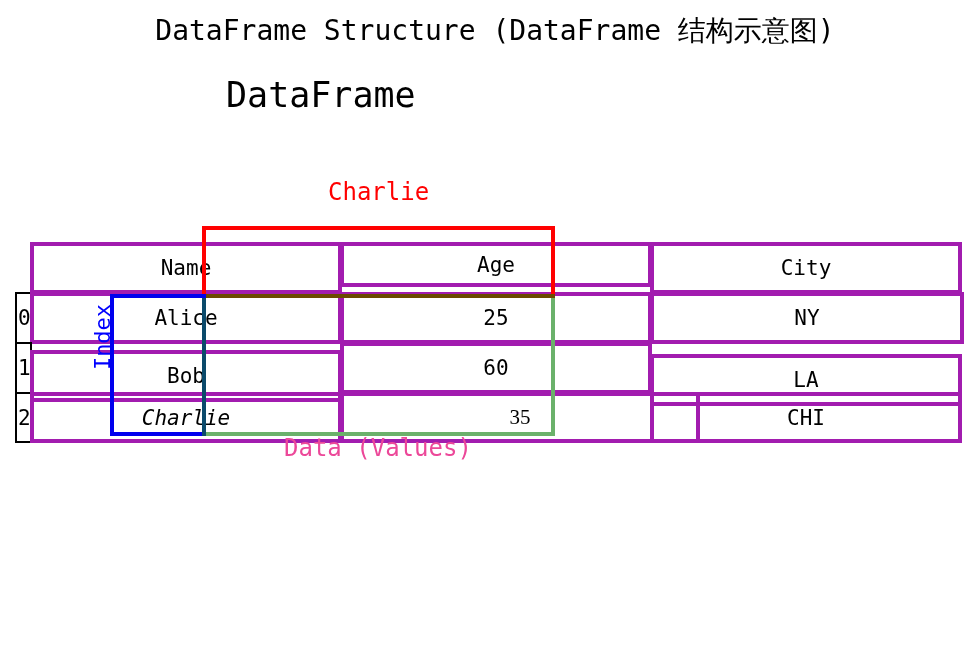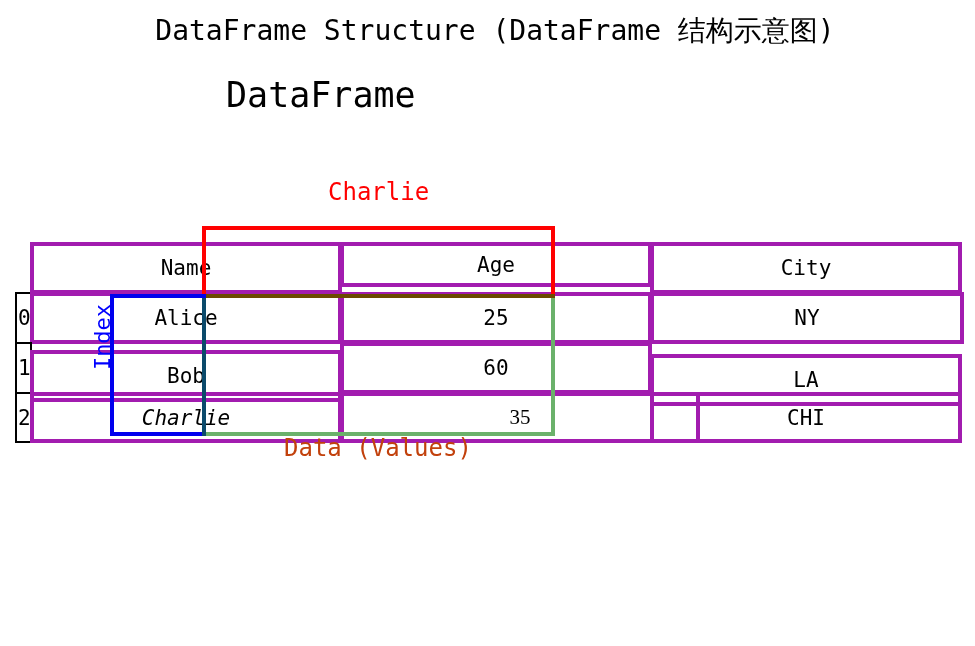--- a/index.html
+++ b/index.html
@@ -2,21 +2,21 @@
 <html><head>
   <meta charset="utf-8">
   <style>
     html, body { margin: 0; padding: 0; background: #ffffff; }
     body { width: 975px; height: 646px; position: relative; overflow: hidden;
       font-family: "DejaVu Sans Mono", "Liberation Mono", monospace; color: #000; }
     .abs { position: absolute; }
     .title { left: 0; width: 990px; top: 12px; text-align: center; font-size: 28px; white-space: nowrap; }
     .subtitle { left: 226px; top: 75px; font-size: 35px; white-space: nowrap; }
     .lbl-columns { left: 328px; top: 178px; font-size: 24px; color: #ff0000; white-space: nowrap; }
-    .lbl-data { left: 284px; top: 434px; font-size: 24px; color: #c2410c; white-space: nowrap; }
+    .lbl-data { left: 284px; top: 434px; font-size: 24px; color: #ec4899; white-space: nowrap; }
     .lbl-index { left: 102px; top: 337px; font-size: 22px; color: #0000ff; white-space: nowrap;
       transform: translate(-50%, -50%) rotate(-90deg); transform-origin: center; }
 
     .cell { position: absolute; box-sizing: border-box; border: 4px solid #a21caf;
       display: flex; align-items: center; justify-content: center; font-size: 21px; background: transparent; }
     .idx { position: absolute; box-sizing: border-box; border: 2px solid #000;
       display: flex; align-items: center; justify-content: flex-start; font-size: 21px; padding-left: 1px; }
 
     .box { position: absolute; box-sizing: border-box; background: transparent; }
     .box-red { border: 4px solid #ff0000; }

